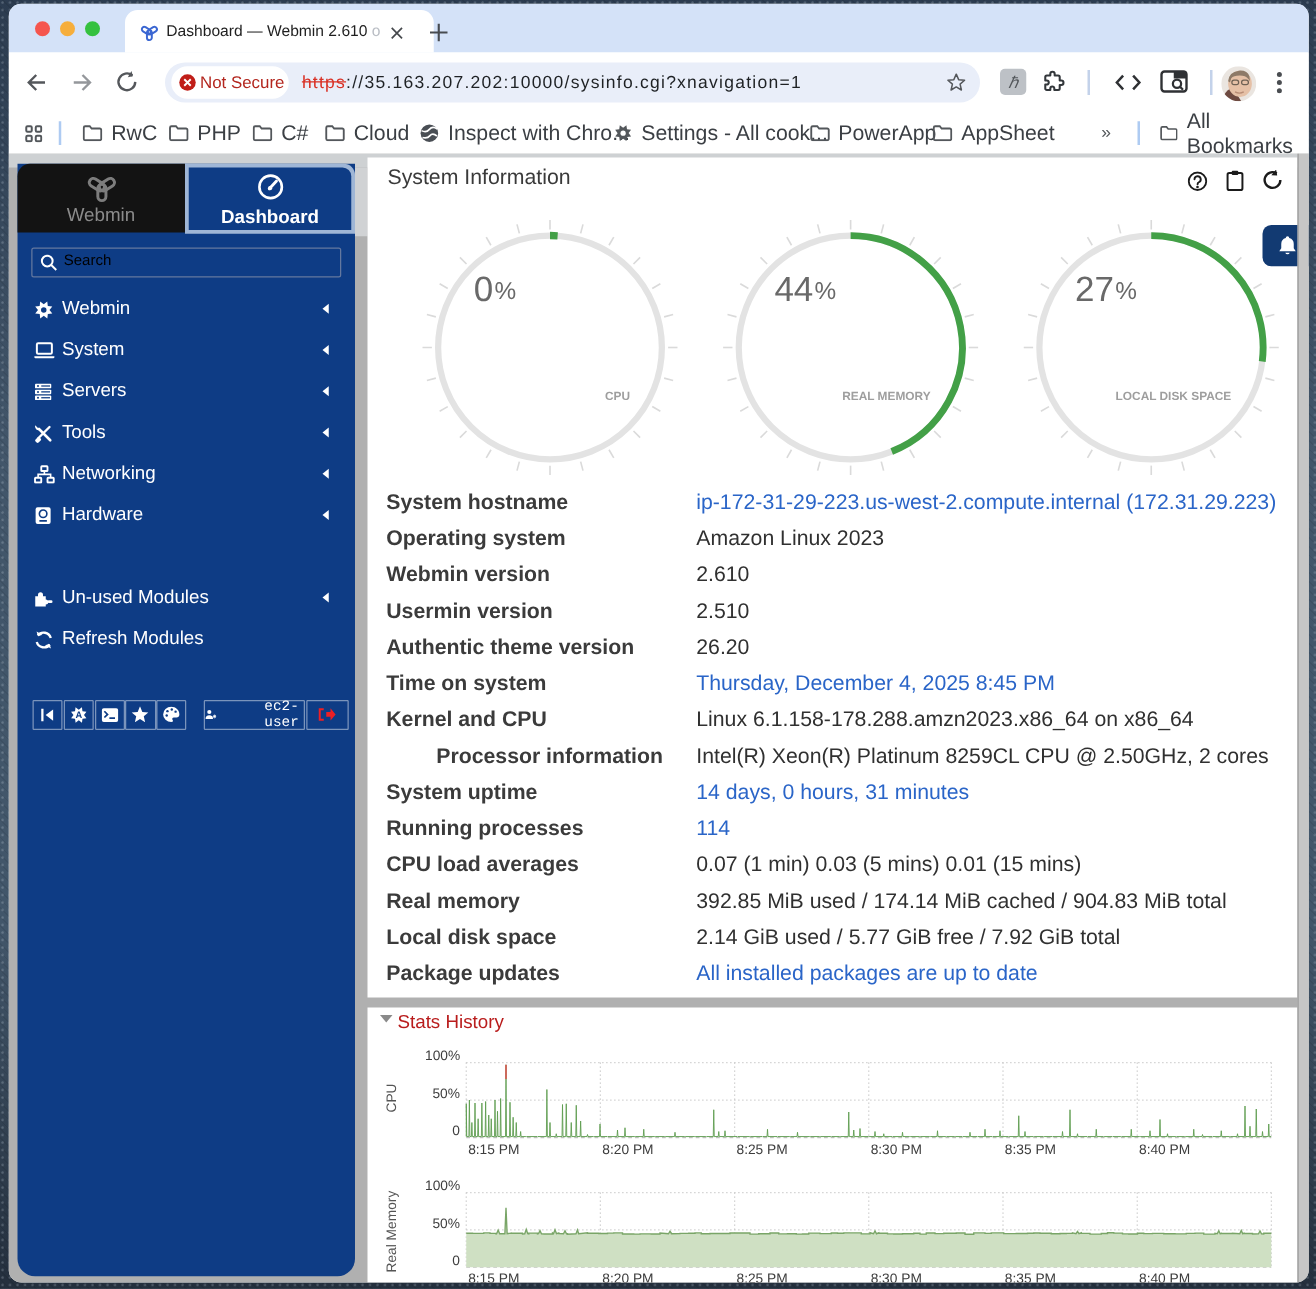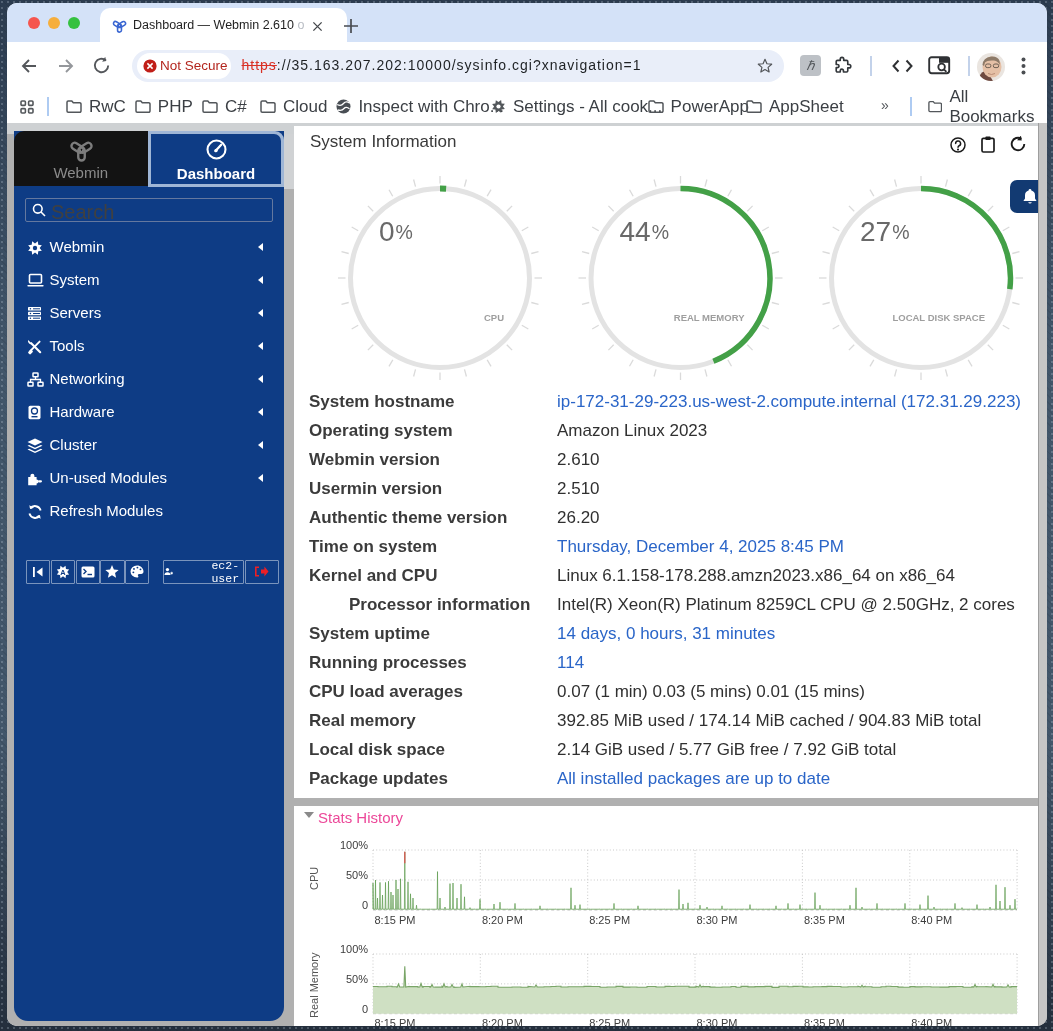--- a/index.html
+++ b/index.html
@@ -233,21 +233,21 @@
             <circle cx="10.6" cy="12" r="1.6" fill="#fff"></circle>
           </svg>
       <div class="sideTabTxt" style="top:31px;color:#fff;font-weight:bold;">Dashboard</div>
     </div>
       </div>
     <div id="search">
       <svg style="position:absolute;left:6px;top:4px" width="14" height="14" viewBox="0 0 14 14">
           <circle cx="5.8" cy="5.8" r="4.3" fill="none" stroke="#fff" stroke-width="1.6"></circle>
           <path d="M9 9 L13 13" stroke="#fff" stroke-width="1.6"></path>
         </svg>
-      <div style="position:absolute;left:25px;top:2px;color:#404040;font-size:20px;">Search</div>
+      <div style="position:absolute;left:25px;top:2px;color:#000000;font-size:12px;">Search</div>
     </div>
 
     <div class="mi" style="top:114.5px;">
         <span style="position:absolute;left:0;top:2px;"><svg width="16" height="16" viewBox="0 0 16 16">
             <path d="M14.84 10.81 L11.26 11.24 L10.85 14.83 L8.01 12.60 L5.19 14.84 L4.76 11.26 L1.17 10.85 L3.40 8.01 L1.16 5.19 L4.74 4.76 L5.15 1.17 L7.99 3.40 L10.81 1.16 L11.24 4.74 L14.83 5.15 L12.60 7.99 Z" fill="#fff"></path>
             <circle cx="8" cy="8" r="2.2" fill="#0e3c85"></circle>
           </svg></span>
         <span class="lbl">Webmin</span>
         <div class="arr"></div>
       </div>
@@ -300,31 +300,20 @@
         <span class="lbl">Networking</span>
         <div class="arr"></div>
       </div>
     <div class="mi" style="top:279.5px;">
         <span style="position:absolute;left:0;top:2px;"><svg width="15" height="15" viewBox="0 0 15 15">
             <rect x="1.5" y="0.8" width="12" height="13.4" rx="1.6" fill="#fff"></rect>
             <circle cx="7.5" cy="6" r="3" fill="none" stroke="#0e3c85" stroke-width="1.3"></circle>
             <rect x="4.5" y="11" width="6" height="1.4" fill="#0e3c85"></rect>
           </svg></span>
         <span class="lbl">Hardware</span>
-        <div class="arr"></div>
-      </div>
-    <div class="mi" style="top:312.5px;">
-        <span style="position:absolute;left:0;top:2px;"><svg width="16" height="16" viewBox="0 0 16 16">
-            <g fill="#fff">
-              <path d="M8 0.5 L15.5 4 L8 7.5 L0.5 4 Z"></path>
-              <path d="M2.2 7 L0.5 7.8 L8 11.3 L15.5 7.8 L13.8 7 L8 9.7 Z"></path>
-              <path d="M2.2 10.8 L0.5 11.6 L8 15.1 L15.5 11.6 L13.8 10.8 L8 13.5 Z"></path>
-            </g>
-          </svg></span>
-        <span class="lbl">Cluster</span>
         <div class="arr"></div>
       </div>
     <div class="mi" style="top:345.5px;">
         <span style="position:absolute;left:0;top:2px;"><svg width="16" height="15" viewBox="0 0 16 15">
             <path d="M1.2 6 h2.2 v-1.2 a2 2 0 0 1 4 0 V6 h2.2 v2.6 a2 2 0 0 1 0 4 v1.6 H1.2 Z" fill="#fff"></path>
             <rect x="11" y="9.2" width="4" height="2.2" rx="1.1" fill="#fff"></rect>
           </svg></span>
         <span class="lbl">Un-used Modules</span>
         <div class="arr"></div>
       </div>
@@ -516,21 +505,21 @@
       <div class="trow" style="left:15px;top:469.5px;padding-left:40px;"><b>Processor information</b><span class="val">Intel(R) Xeon(R) Platinum 8259CL CPU @ 2.50GHz, 2 cores</span></div>
       <div class="trow" style="left:15px;top:498.4px;"><b>System uptime</b><span class="val"><a class="lnk">14 days, 0 hours, 31 minutes</a></span></div>
       <div class="trow" style="left:15px;top:527.4px;"><b>Running processes</b><span class="val"><a class="lnk">114</a></span></div>
       <div class="trow" style="left:15px;top:556.4px;"><b>CPU load averages</b><span class="val">0.07 (1 min) 0.03 (5 mins) 0.01 (15 mins)</span></div>
       <div class="trow" style="left:15px;top:585.4px;"><b>Real memory</b><span class="val">392.85 MiB used / 174.14 MiB cached / 904.83 MiB total</span></div>
       <div class="trow" style="left:15px;top:614.4px;"><b>Local disk space</b><span class="val">2.14 GiB used / 5.77 GiB free / 7.92 GiB total</span></div>
       <div class="trow" style="left:15px;top:643.3px;"><b>Package updates</b><span class="val"><a class="lnk">All installed packages are up to date</a></span></div>
     </div>
     <div id="card2">
       <div style="position:absolute;left:9.5px;top:6px;width:0;height:0;border-left:5px solid transparent;border-right:5px solid transparent;border-top:6px solid #8a8a8a;"></div>
-      <div style="position:absolute;left:24px;top:3px;font-size:15px;color:#ec4899;">Stats History</div>
+      <div style="position:absolute;left:24px;top:3px;font-size:15px;color:#b91c1c;">Stats History</div>
       <svg style="position:absolute;left:0;top:0" width="744" height="220" viewBox="0 0 744 220">
           <path d="M 79 44 H 723" stroke="#c9c9c9" stroke-width="1" stroke-dasharray="1 2.2" fill="none"></path>
           <path d="M 79 74 H 723" stroke="#c9c9c9" stroke-width="1" stroke-dasharray="1 2.2" fill="none"></path>
           <path d="M 79 104 H 723" stroke="#c2c2c2" stroke-width="1" stroke-dasharray="3 2.4" fill="none"></path>
           <path d="M 79.0 44 V 104" stroke="#c9c9c9" stroke-width="1" stroke-dasharray="1 2.2" fill="none"></path>
           <path d="M 186.3 44 V 104" stroke="#c9c9c9" stroke-width="1" stroke-dasharray="1 2.2" fill="none"></path>
           <path d="M 293.7 44 V 104" stroke="#c9c9c9" stroke-width="1" stroke-dasharray="1 2.2" fill="none"></path>
           <path d="M 401.0 44 V 104" stroke="#c9c9c9" stroke-width="1" stroke-dasharray="1 2.2" fill="none"></path>
           <path d="M 508.4 44 V 104" stroke="#c9c9c9" stroke-width="1" stroke-dasharray="1 2.2" fill="none"></path>
           <path d="M 615.8 44 V 104" stroke="#c9c9c9" stroke-width="1" stroke-dasharray="1 2.2" fill="none"></path>

